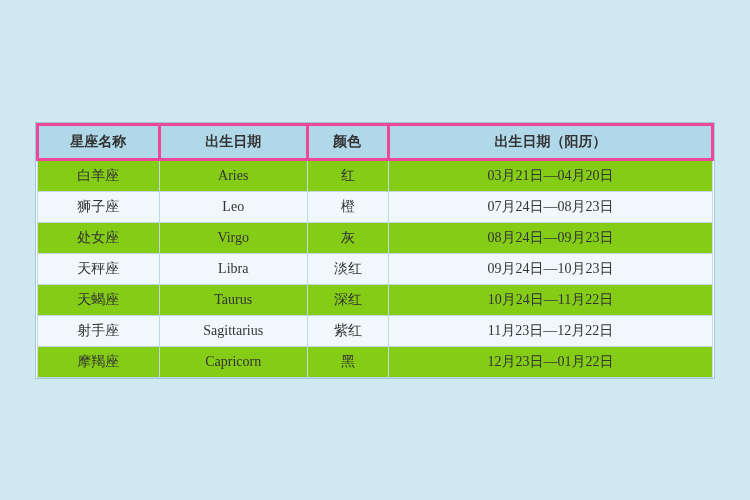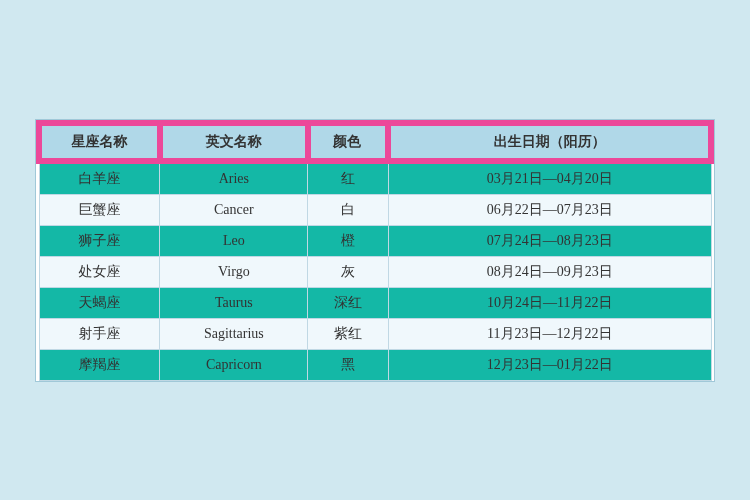--- a/index.html
+++ b/index.html
@@ -19,28 +19,28 @@
       width: 680px;
     }
     table {
       width: 100%;
       border-collapse: collapse;
     }
     thead tr {
       background: #b0d8e8;
     }
     thead th {
-      border: 6px solid #ec4899;
+      border: 3px solid #ec4899;
       padding: 7px 10px;
       text-align: center;
       font-weight: bold;
       color: #333;
     }
     tbody tr {
-      background: #14b8a6;
+      background: #84cc16;
     }
     tbody tr:nth-child(even) {
       background: #f0f8fc;
     }
     tbody td {
       border: 1px solid #c0d8e4;
       padding: 6px 10px;
       text-align: center;
       color: #333;
     }
@@ -50,49 +50,49 @@
     .col-date    { width: 48%; }
   </style>
 </head>
 <body>
 
 <div class="container">
   <table>
     <thead>
       <tr>
         <th class="col-chinese">星座名称</th>
-        <th class="col-english">英文名称</th>
+        <th class="col-english">出生日期</th>
         <th class="col-color">颜色</th>
         <th class="col-date">出生日期（阳历）</th>
       </tr>
     </thead>
     <tbody id="table-body">
     <tr>
       <td>白羊座</td>
       <td>Aries</td>
       <td>红</td>
       <td>03月21日—04月20日</td>
     </tr>
         <tr>
-      <td>巨蟹座</td>
-      <td>Cancer</td>
-      <td>白</td>
-      <td>06月22日—07月23日</td>
-    </tr>
-        <tr>
       <td>狮子座</td>
       <td>Leo</td>
       <td>橙</td>
       <td>07月24日—08月23日</td>
     </tr>
         <tr>
       <td>处女座</td>
       <td>Virgo</td>
       <td>灰</td>
       <td>08月24日—09月23日</td>
+    </tr>
+        <tr>
+      <td>天秤座</td>
+      <td>Libra</td>
+      <td>淡红</td>
+      <td>09月24日—10月23日</td>
     </tr>
         <tr>
       <td>天蝎座</td>
       <td>Taurus</td>
       <td>深红</td>
       <td>10月24日—11月22日</td>
     </tr>
         <tr>
       <td>射手座</td>
       <td>Sagittarius</td>

